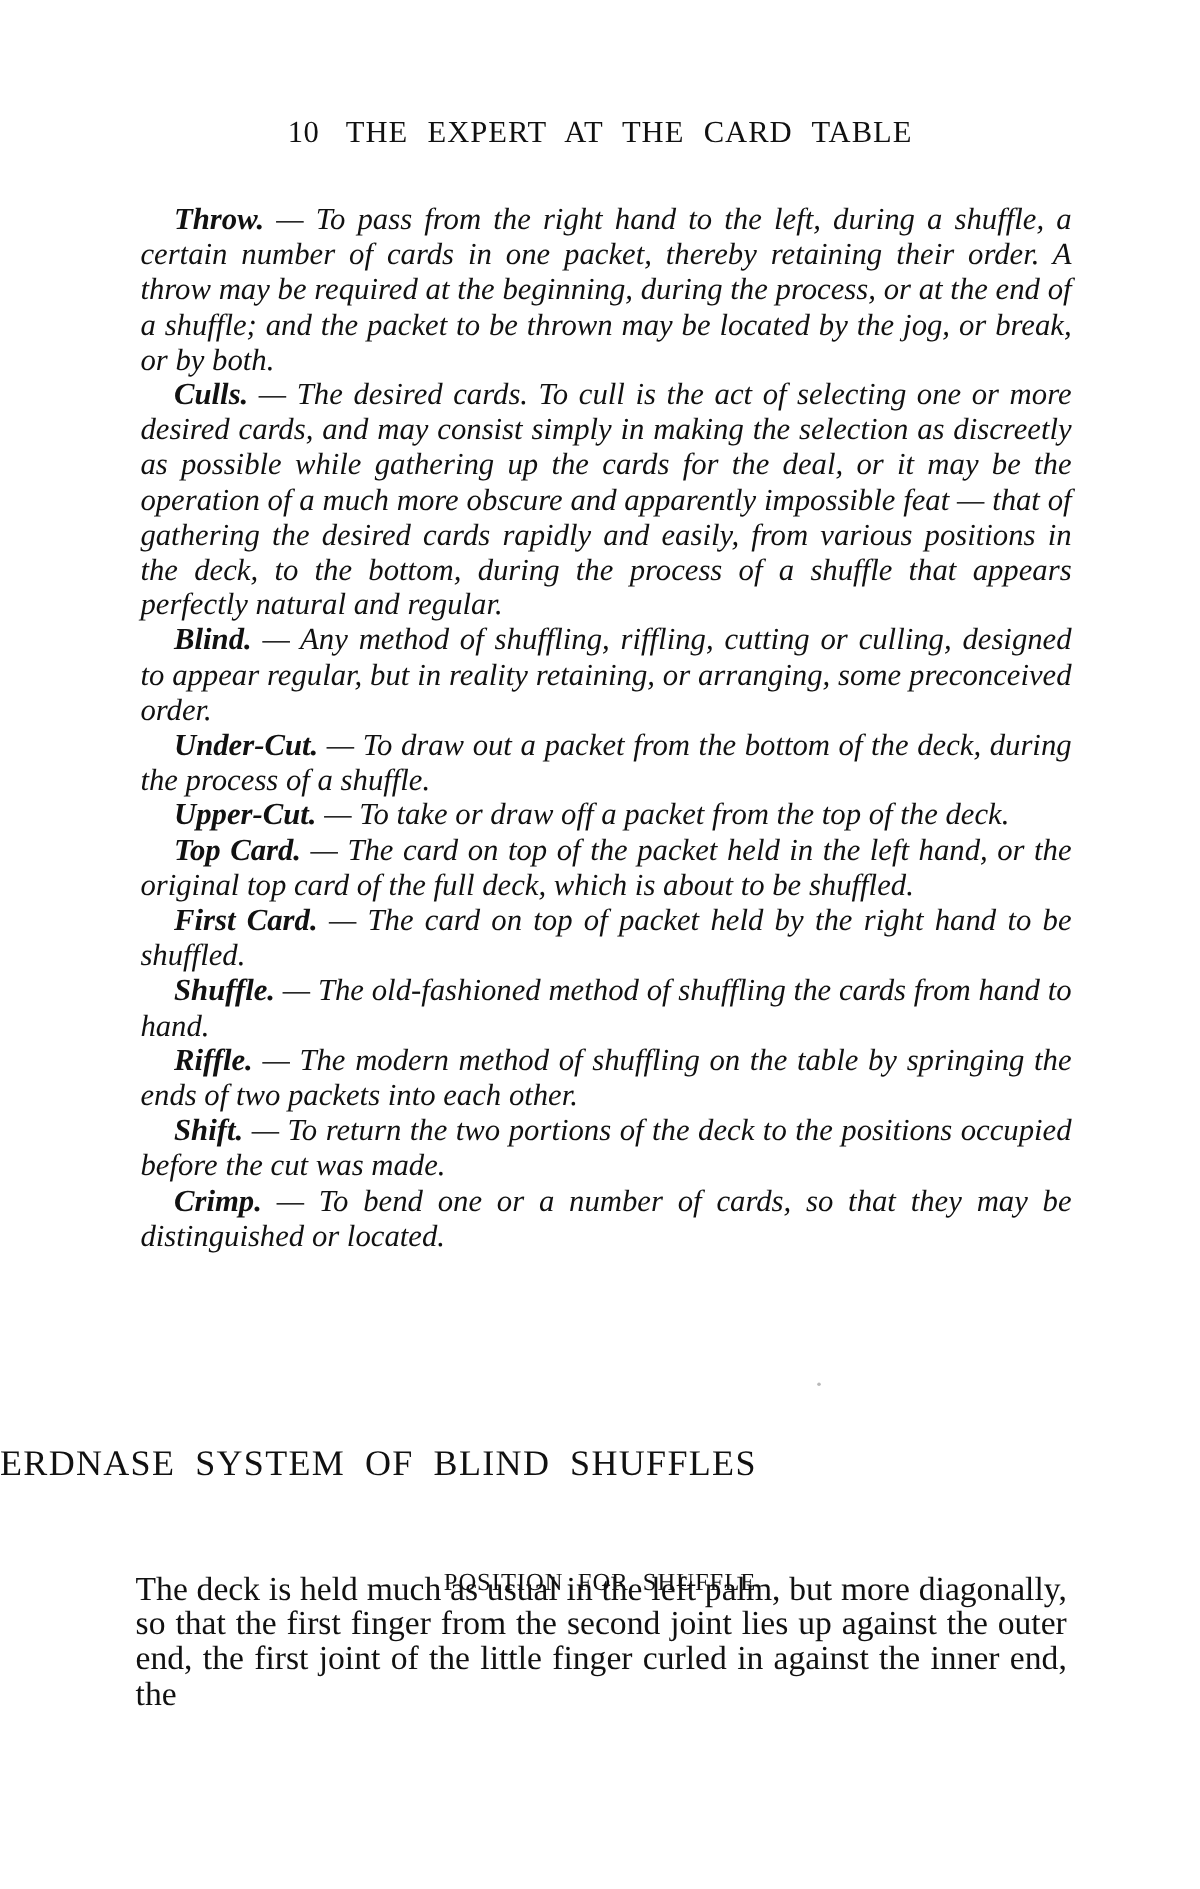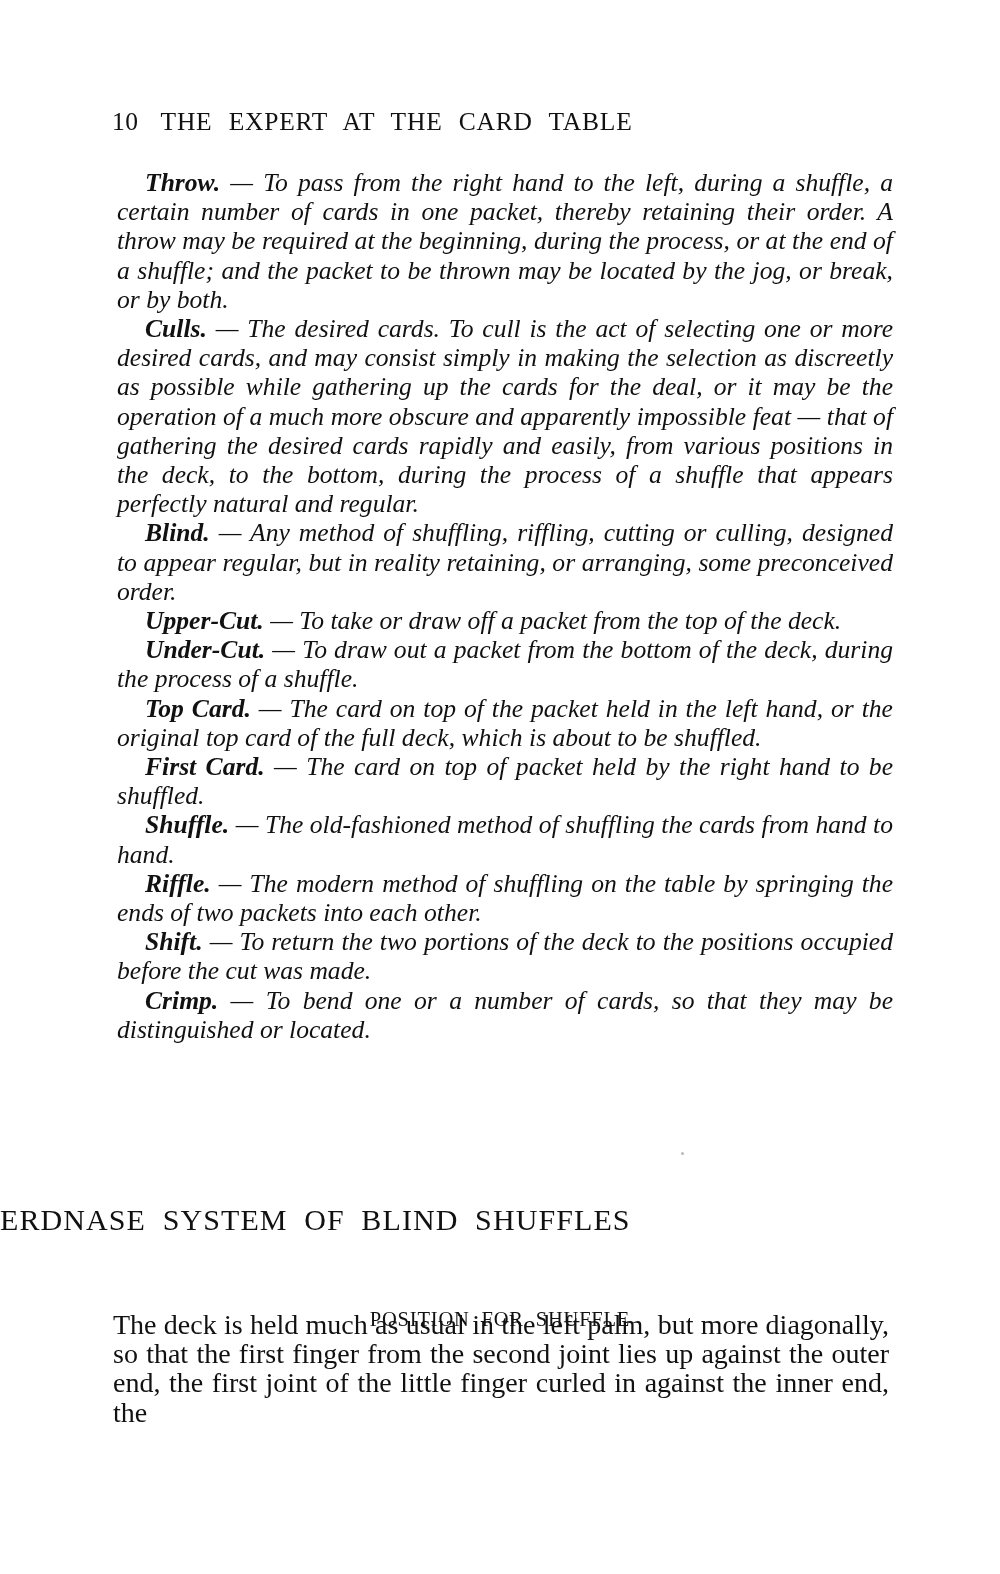--- a/index.html
+++ b/index.html
@@ -19,26 +19,27 @@
     height: 1574px;
     background: #ffffff;
     overflow: hidden;
     margin: 0 auto;
   }
 
   
   .running-head {
     position: absolute;
     left: 112px;
-    top: 108px;
+    top: 96px;
     width: 776px;
     font-size: 25.5px;
     line-height: 1.1;
     letter-spacing: 0.5px;
     white-space: nowrap;
+    text-align: center;
   }
   .running-head .folio {
     display: inline-block;
     margin-right: 22px;
   }
   .running-head .title {
     display: inline-block;
     word-spacing: 9px;
     letter-spacing: 0.8px;
   }
@@ -131,23 +132,23 @@
   </div>
 
   <div class="textblock">
 
     <p class="body"><span class="term">Throw.</span><span class="dash"> — </span><span>To pass from the right hand to the left, during a shuffle, a certain number of cards in one packet, thereby retaining their order. A throw may be required at the beginning, during the process, or at the end of a shuffle; and the packet to be thrown may be located by the jog, or break, or by both.</span></p>
 
     <p class="body"><span class="term">Culls.</span><span class="dash"> — </span><span>The desired cards. To cull is the act of selecting one or more desired cards, and may consist simply in making the selection as discreetly as possible while gathering up the cards for the deal, or it may be the operation of a much more obscure and apparently impossible feat — that of gathering the desired cards rapidly and easily, from various positions in the deck, to the bottom, during the process of a shuffle that appears perfectly natural and regular.</span></p>
 
     <p class="body"><span class="term">Blind.</span><span class="dash"> — </span><span>Any method of shuffling, riffling, cutting or culling, designed to appear regular, but in reality retaining, or arranging, some preconceived order.</span></p>
 
+    <p class="body"><span class="term">Under-Cut.</span><span class="dash"> — </span><span>To draw out a packet from the bottom of the deck, during the process of a shuffle.</span></p>
+
     <p class="body"><span class="term">Upper-Cut.</span><span class="dash"> — </span><span>To take or draw off a packet from the top of the deck.</span></p>
-
-    <p class="body"><span class="term">Under-Cut.</span><span class="dash"> — </span><span>To draw out a packet from the bottom of the deck, during the process of a shuffle.</span></p>
 
 
     <p class="body"><span class="term">Top Card.</span><span class="dash"> — </span><span>The card on top of the packet held in the left hand, or the original top card of the full deck, which is about to be shuffled.</span></p>
 
     <p class="body"><span class="term">First Card.</span><span class="dash"> — </span><span>The card on top of packet held by the right hand to be shuffled.</span></p>
 
     <p class="body"><span class="term">Shuffle.</span><span class="dash"> — </span><span>The old-fashioned method of shuffling the cards from hand to hand.</span></p>
 
 
     <p class="body"><span class="term">Riffle.</span><span class="dash"> — </span><span>The modern method of shuffling on the table by springing the ends of two packets into each other.</span></p>

